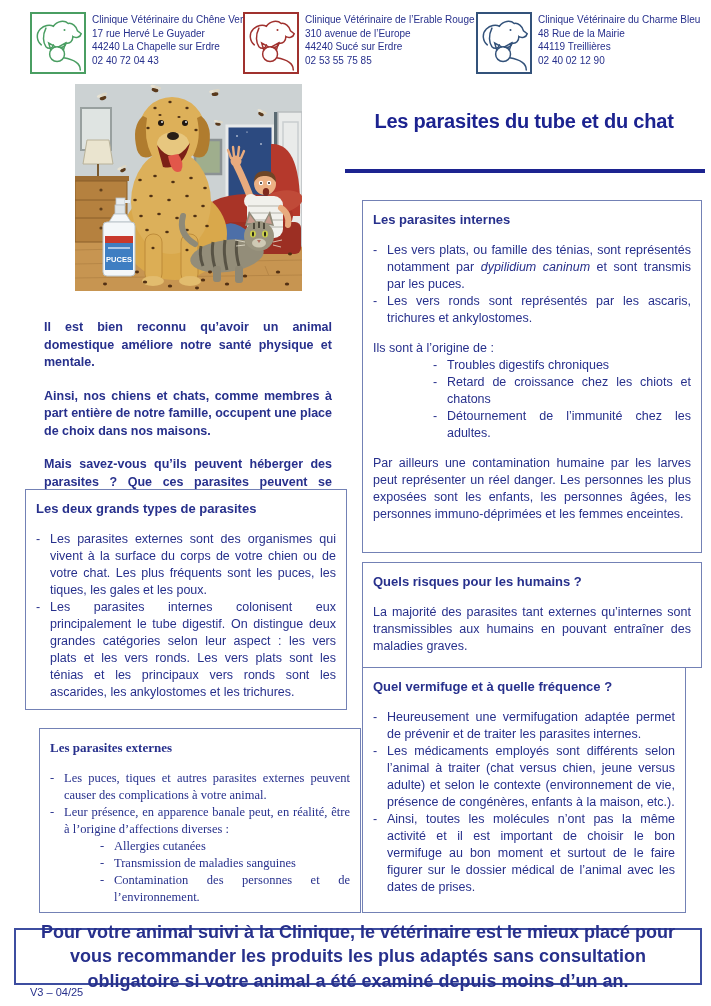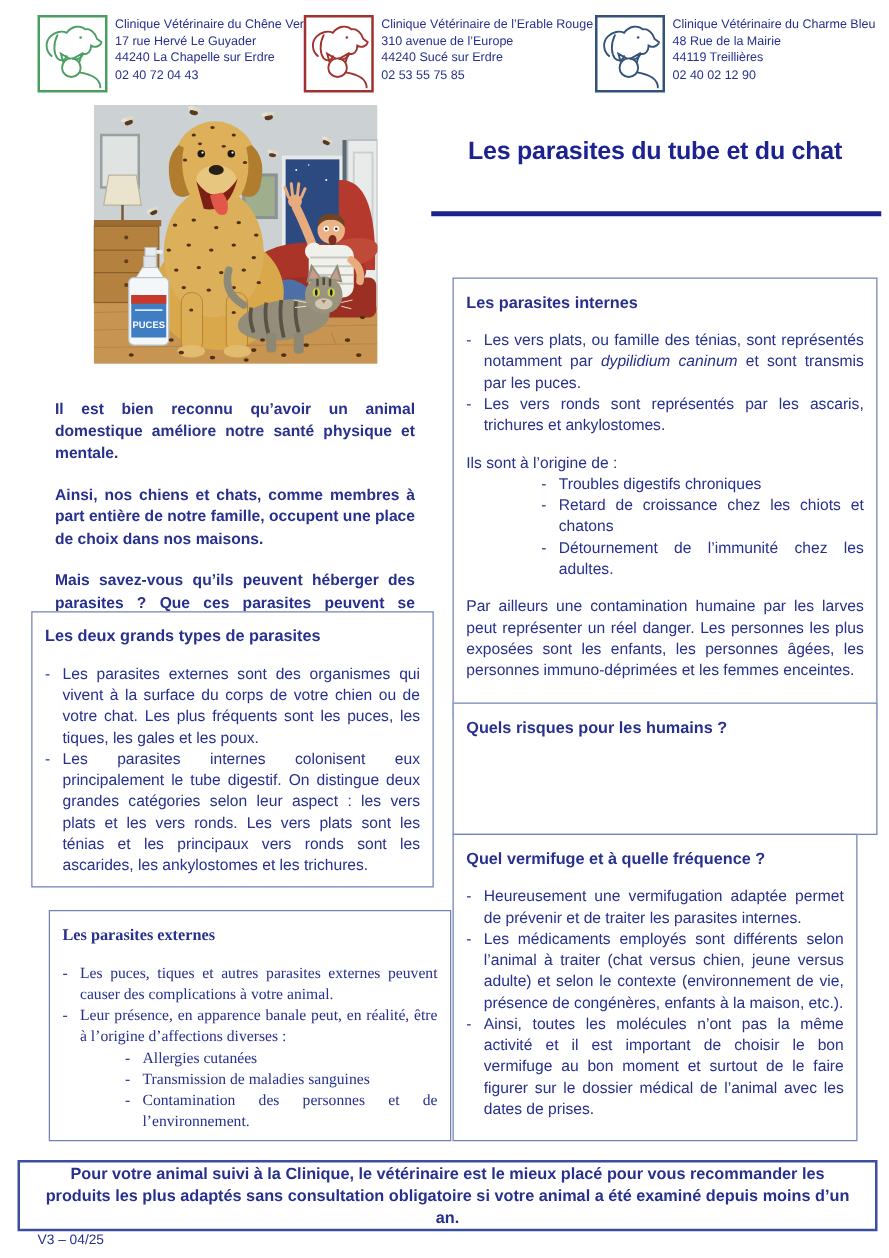--- a/index.html
+++ b/index.html
@@ -24,35 +24,35 @@
   
   .intro { position:absolute; left:28px; top:303px; width:320px;
     font-size:12.5px; font-weight:bold; line-height:1.4; text-align:justify; }
   .intro p { margin:16px; }
   
   .box { position:absolute; box-sizing:border-box; border:1px solid #7381b5;
     padding:8px 10px; font-size:12.5px; line-height:1.36; overflow:hidden; background:#fff; }
   .box h2 { margin:2px 0 13px 0; font-size:13px; font-weight:bold; color:#27308c; }
   .box-l1 { left:25px;  top:489px; width:322px; height:221px; }
   .box-l2 { left:39px;  top:728px; width:322px; height:185px;font-family:Liberation Serif, serif; }
-  .box-r1 { left:362px; top:200px; width:340px; height:353px;margin-top:22px; }
+  .box-r1 { left:362px; top:200px; width:340px; height:353px; }
   .box-r2 { left:362px; top:562px; width:340px; height:106px;  }
   .box-r3 { left:362px; top:667px; width:324px; height:246px; }
   .li { display:flex; }
   .li .dash { flex:0 0 14px; }
   .li .txt { flex:1; text-align:justify; }
   .sub { margin-left:50px; }
   .sub2 { margin-left:60px; }
   .box p { margin:0; text-align:justify; }
   .mt { margin-top:13px !important; }
   .it { font-style:italic; }
   
   .bottom-box { position:absolute; left:14px; top:928px; width:688px; height:57px;
     box-sizing:border-box; border:2px solid #3d4da0; display:flex; align-items:center;
-    justify-content:center; text-align:center; font-size:13px; font-weight:bold;
+    justify-content:center; text-align:center; font-size:18px; font-weight:bold;
     padding:4px 14px; line-height:1.35; }
   .version { position:absolute; left:30px; top:986px; font-size:11px; color:#27308c; }
 </style>
 </head>
 <body>
 
 <div class="page">
 
   <div class="clinic clinic-1">
     <div class="logo-box">
@@ -399,20 +399,21 @@
     </div>
     <div class="li sub2">
       <span class="dash">-</span>
       <div class="txt">Détournement de l’immunité chez les adultes.</div>
     </div>
     <p class="mt">Par ailleurs une contamination humaine par les larves peut représenter un réel danger. Les personnes les plus exposées sont les enfants, les personnes âgées, les personnes immuno-déprimées et les femmes enceintes.</p>
   </section>
 
   <section class="box box-r2">
     <h2>Quels risques pour les humains ?</h2>
+    <p>La majorité des parasites tant externes qu’internes sont transmissibles aux humains en pouvant entraîner des maladies graves.</p>
   </section>
 
   <section class="box box-r3">
     <h2>Quel vermifuge et à quelle fréquence ?</h2>
     <div class="li">
       <span class="dash">-</span>
       <div class="txt">Heureusement une vermifugation adaptée permet de prévenir et de traiter les parasites internes.</div>
     </div>
     <div class="li">
       <span class="dash">-</span>

